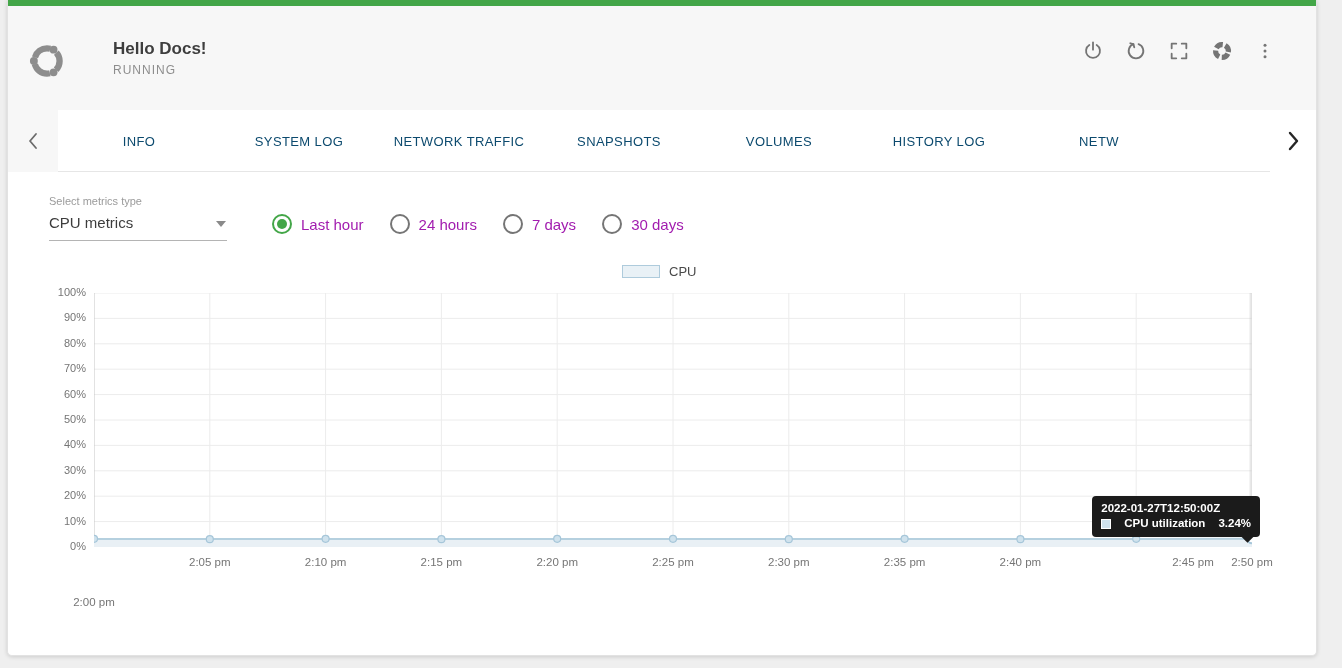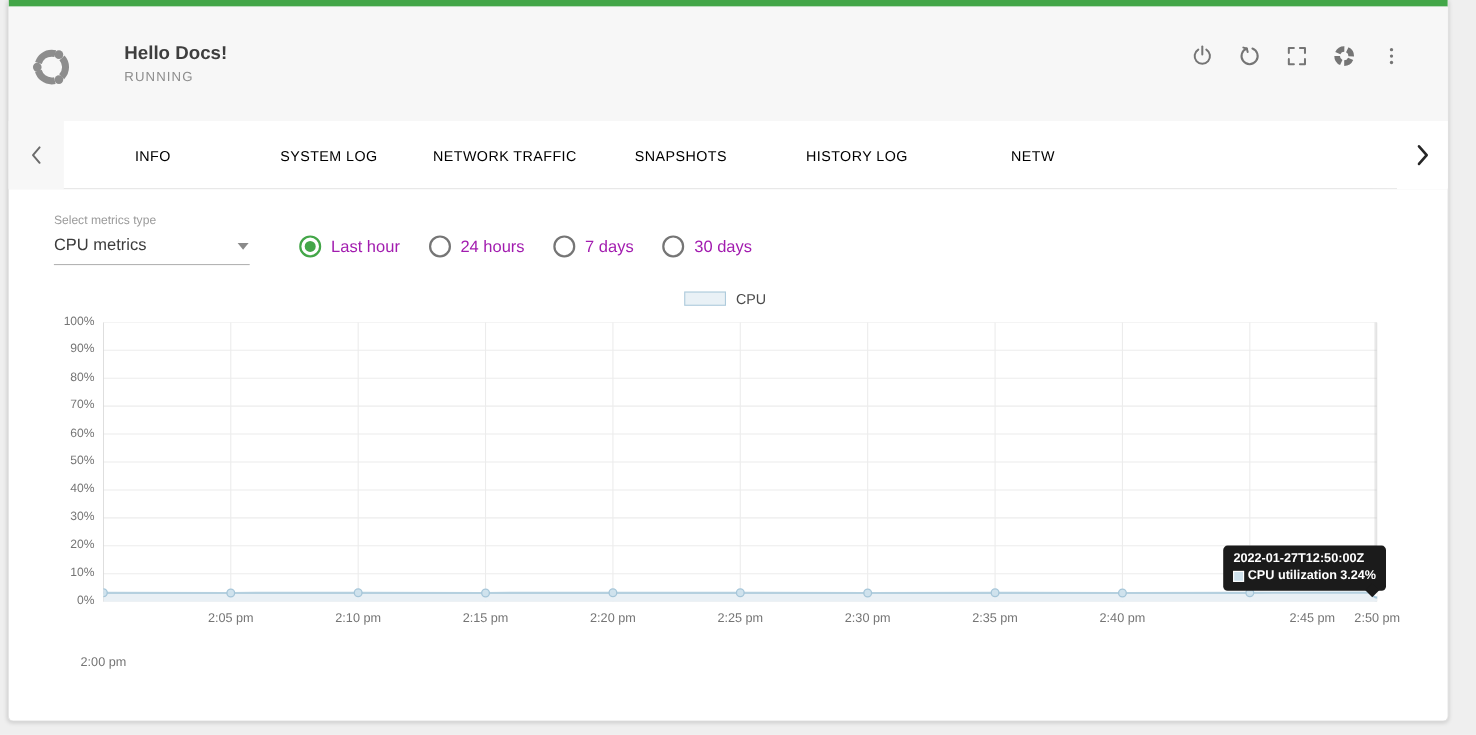--- a/index.html
+++ b/index.html
@@ -20,21 +20,21 @@
   .tabbar { position:absolute; left:0; top:110px; width:100%; height:62px; background:#ffffff;
             border-bottom:1px solid #e6e6e6; }
   .chev-left { position:absolute; left:0; top:0; width:50px; height:62px; background:#f7f7f7;
                display:flex; align-items:center; justify-content:center; cursor:pointer; }
   .chev-right { position:absolute; right:0; top:0; width:46px; height:62px; background:#ffffff;
                 display:flex; align-items:center; justify-content:center; cursor:pointer; }
   .tab-fade { position:absolute; right:46px; top:0; width:28px; height:61px;
               background:linear-gradient(to left, #ffffff, rgba(255,255,255,0)); pointer-events:none; }
   .tab-list { position:absolute; left:51px; top:0; height:62px; display:flex; }
   .tab { width:160px; height:62px; display:flex; align-items:center; justify-content:center;
-         font-size:13px; letter-spacing:.4px; color:#000000; cursor:pointer; position:relative;
+         font-size:13px; letter-spacing:.4px; color:#0c4a6e; cursor:pointer; position:relative;
          white-space:nowrap; overflow:hidden; }
   .tab.active { color:#555; }
   .tab.active::after { content:""; position:absolute; left:0; bottom:0; width:100%; height:4px;
                        background:var(--accent); }
 
   .select-label { position:absolute; left:41px; top:195px; font-size:11px; color:#9b9b9b; }
   .select-value { position:absolute; left:41px; top:214px; font-size:15px; color:#3c3c3c; cursor:pointer; }
   .select-arrow { position:absolute; left:208px; top:221px; width:0; height:0;
                   border-left:5px solid transparent; border-right:5px solid transparent;
                   border-top:6px solid #8a8a8a; cursor:pointer; }
@@ -56,21 +56,21 @@
   .y-labels div { position:absolute; left:0; width:78px; text-align:right;
                   font-size:11px; color:#757575; }
   .x-labels div { position:absolute; top:556px; width:80px; text-align:center;
                   font-size:11.5px; color:#757575; white-space:nowrap; }
 
   .tooltip { position:absolute; top:496px; right:56px; background:#1b1b1b; color:#ffffff;
              border-radius:4px; padding:5px 9px 6px 9px; font-size:11.5px; font-weight:700;
              line-height:15px; white-space:nowrap; z-index:5; }
   .tooltip::after { content:""; position:absolute; right:8px; bottom:-4px; width:9px; height:9px;
                     background:#1b1b1b; transform:rotate(45deg); }
-  .tooltip-row2 { display:flex; align-items:center; gap:3px; }
+  .tooltip-row2 { display:flex; align-items:center; gap:13px; }
   .tooltip-swatch { width:10px; height:10px; border:1px solid #ffffff; display:inline-block; }
 </style>
 </head>
 <body>
 
 <div class="card">
   <div class="topbar" style="background: rgb(67, 166, 72);"></div>
 
   <div class="header">
     <div class="logo">
@@ -130,20 +130,23 @@
           <span>INFO</span>
         </div>
         <div class="tab">
           <span>SYSTEM LOG</span>
         </div>
         <div class="tab">
           <span>NETWORK TRAFFIC</span>
         </div>
         <div class="tab">
           <span>SNAPSHOTS</span>
+        </div>
+        <div class="tab">
+          <span>VOLUMES</span>
         </div>
         <div class="tab">
           <span>HISTORY LOG</span>
         </div>
         <div class="tab">
           <span>NETW</span>
         </div>
       </div>
     <div class="tab-fade"></div>
     <div class="chev-right">

